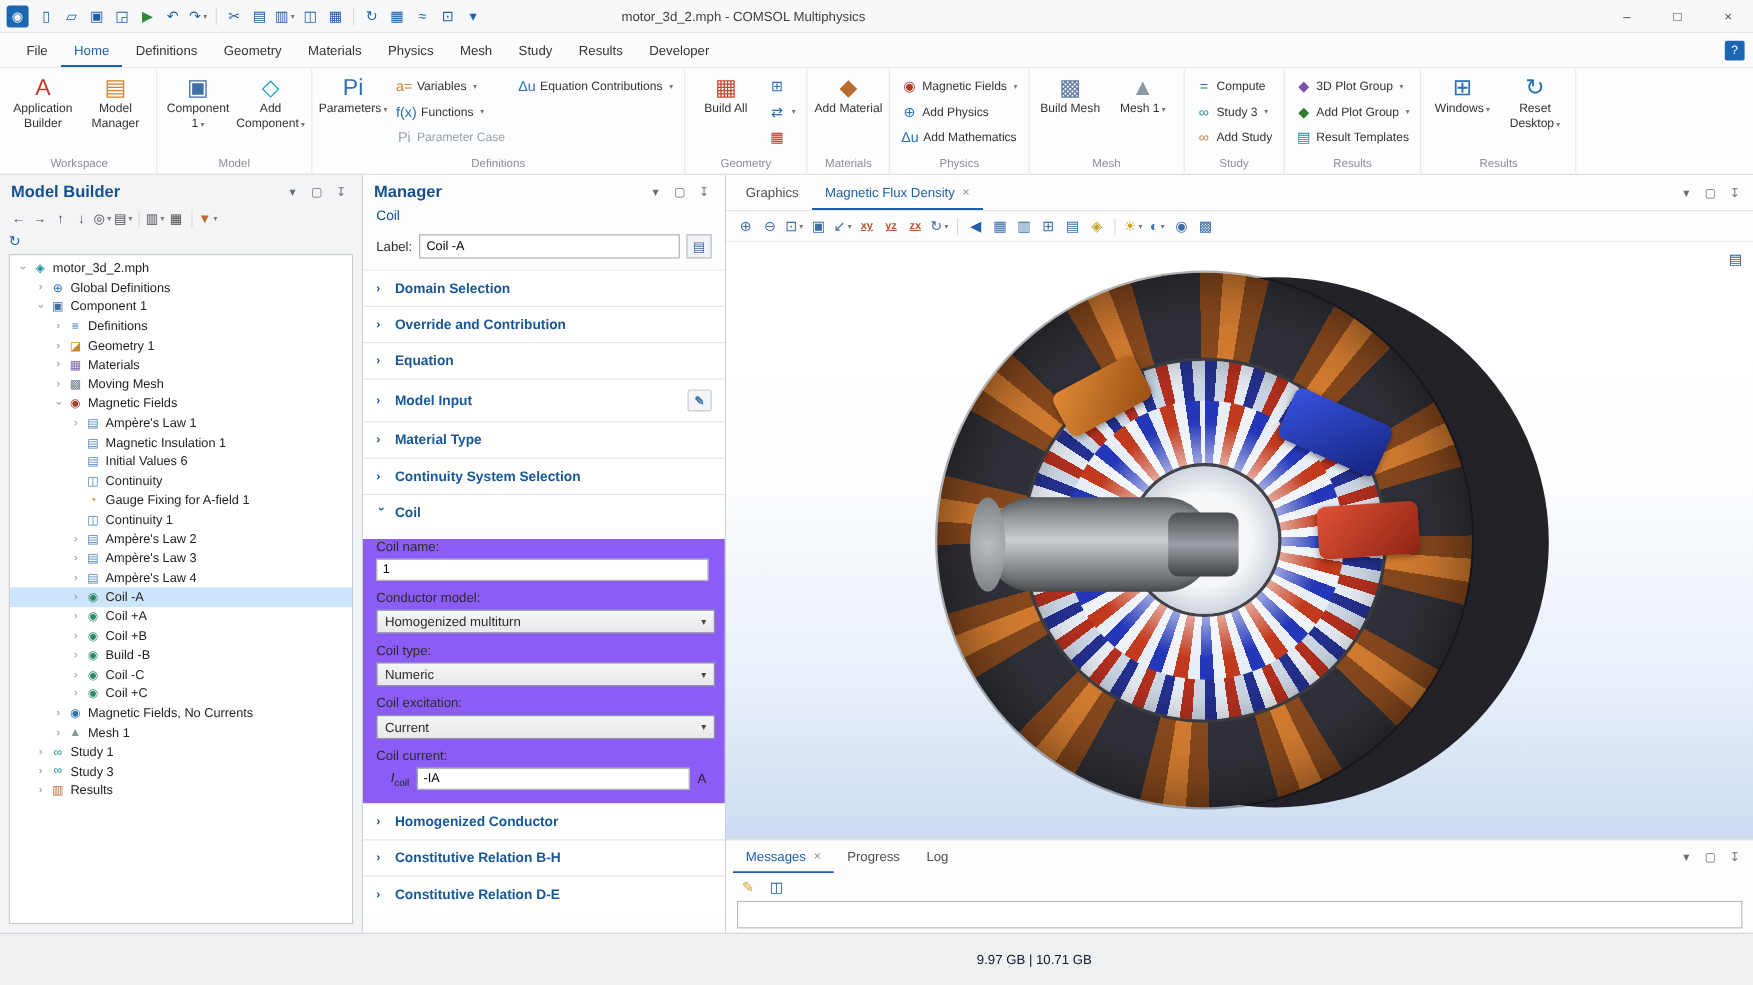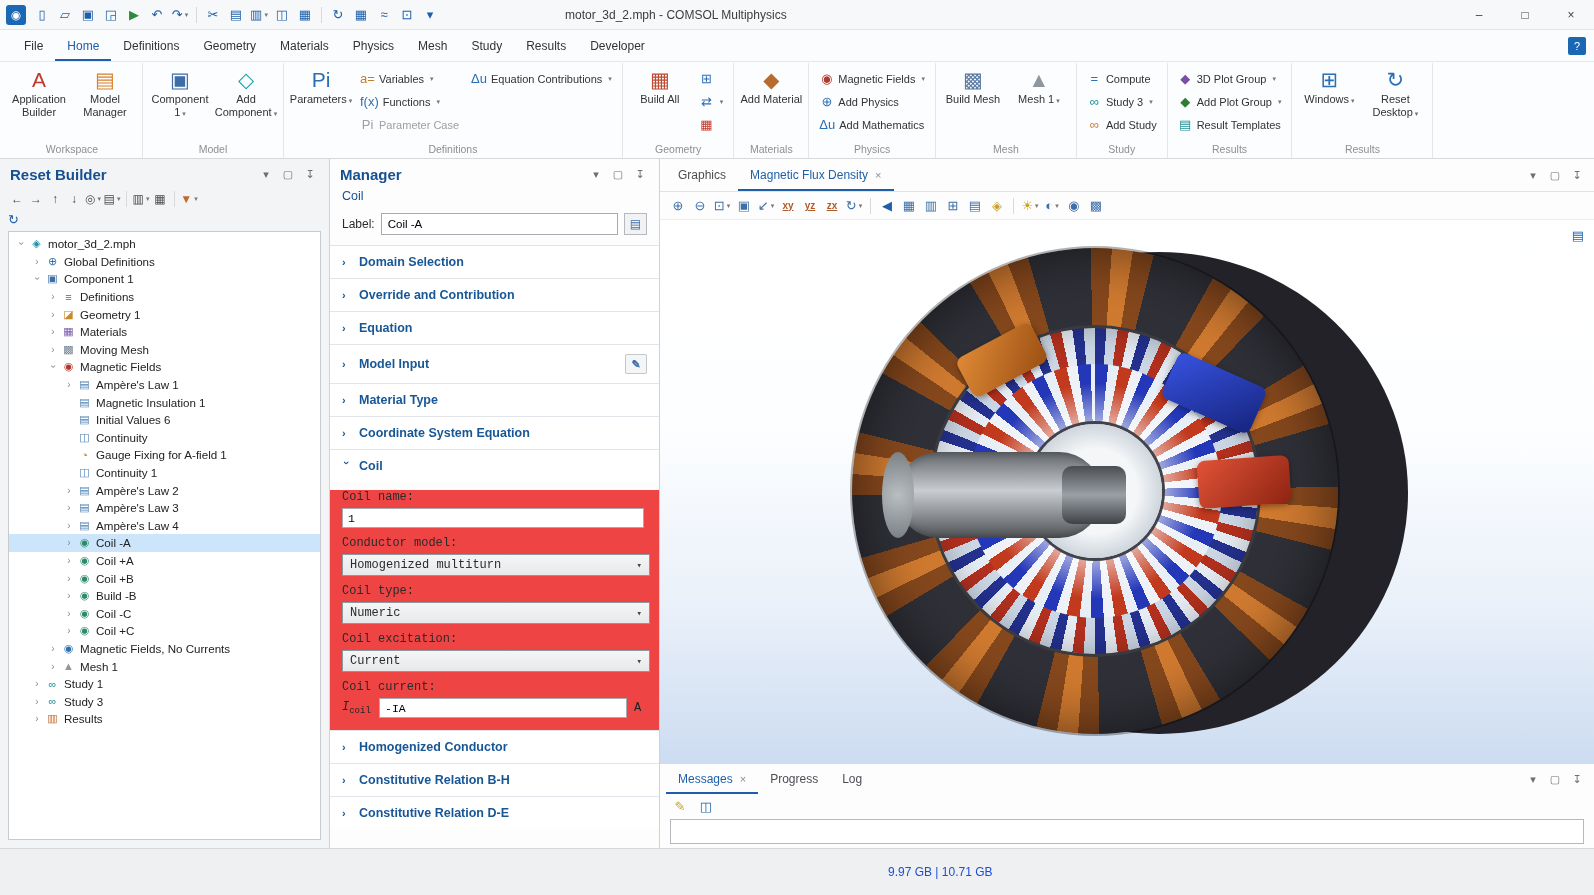--- a/index.html
+++ b/index.html
@@ -66,27 +66,27 @@
   .set-sub { color:#16508f; font-size:12.5px; padding:0 12px 8px; }
   .label-row { display:flex; align-items:center; gap:6px; padding:2px 12px 10px; }
   .label-row .lab { color:#2b2b2b; }
   .label-row input { width:246px; height:22px; border:1px solid #a7abb1; padding:0 6px; font-family:inherit; font-size:11.5px; background:#fff; }
   .libtn { width:24px; height:22px; border:1px solid #b5b9bf; background:#f1f2f4; display:flex; align-items:center; justify-content:center; color:#3f6ea5; font-size:12px; }
   .set-scroll { flex:1; overflow:auto; }
   .section { display:flex; align-items:center; gap:7px; padding:9px 12px; border-top:1px solid #e1e4e8; color:#185796; font-weight:bold; font-size:12.5px; background:#fff; cursor:default; }
   .chev { display:inline-block; color:#185796; font-size:11px; font-weight:bold; width:10px; }
   .chev.open { transform:rotate(90deg); }
   .sec-btn { margin-left:auto; width:22px; height:20px; border:1px solid #c3c7cc; background:#f4f5f7; display:flex; align-items:center; justify-content:center; font-size:11px; color:#3f6ea5; border-radius:2px; }
-  .fields { padding:0 12px 12px; background:#ef4444;font-family:Liberation Mono, monospace; }
+  .fields { padding:0 12px 12px; background:#8b5cf6; }
   .flabel { margin:8px 0 4px; color:#2b2b2b; }
   input.ftext { width:302px; height:20px; border:1px solid #a7abb1; padding:0 5px; font-family:inherit; font-size:11.5px; background:#fff; }
   .fselect { width:308px; height:22px; border:1px solid #8e969e; background:linear-gradient(#f5f6f7,#e6e8ea); display:flex; align-items:center; justify-content:space-between; padding:0 7px; cursor:default; }
   .fsel-arrow { color:#444; font-size:9px; }
   .funit-row { display:flex; align-items:center; gap:7px; }
-  .fsym { min-width:30px; font-size:12px; color:#222; }
+  .fsym { min-width:30px; font-size:12px; color:#222;text-align:right; }
   .fsym sub { font-size:9px; }
   input.funit-input { width:248px; }
   .funit { color:#222; }
 
   
   .gtabs { display:flex; align-items:stretch; height:33px; padding-left:6px; border-bottom:1px solid #e1e3e7; flex:0 0 auto;text-align:right; }
   .gtab { display:flex; align-items:center; gap:7px; padding:0 12px; color:#4c4e52; cursor:default; }
   .gtab.active { color:#1f5fa9; box-shadow: inset 0 -2px 0 #1f5fa9; }
   .tab-close { color:#8a8d92; font-size:11px; }
   .gtoolbar { display:flex; align-items:center; gap:2px; height:28px; padding:0 8px; border-bottom:1px solid #ecedf0; flex:0 0 auto; }
@@ -122,21 +122,21 @@
   .m-mag3 { position:absolute; left:300px; top:118px; width:84px; height:44px; border-radius:8px; transform:rotate(-28deg);
     background:linear-gradient(135deg,#e08a37,#9a4f12); box-shadow:0 2px 6px rgba(0,0,0,.4); }
 
   
   .msg-tabs { display:flex; align-items:stretch; height:31px; border-top:1px solid #d8dade; padding-left:6px; flex:0 0 auto; background:#fdfdfe; }
   .msg-toolbar { display:flex; align-items:center; gap:6px; height:24px; padding:0 10px; flex:0 0 auto; }
   .msg-input { margin:1px 10px 8px; height:25px; background:#fff; border:1px solid #b5b9bf; flex:0 0 auto; }
 
   
   .statusbar { height:47px; background:#eef0f2; border-top:1px solid #d6d8db; position:relative; flex:0 0 auto; }
-  .mem { position:absolute; left:888px; top:50%; transform:translateY(-50%); color:#1d4ed8; font-size:12px; }
+  .mem { position:absolute; left:888px; top:50%; transform:translateY(-50%); color:#0f172a; font-size:12px; }
 </style>
 </head>
 <body>
 
 <div class="app">
 
   <div class="titlebar">
     <div class="qat">
       <span class="logo">◉</span>
       <span id="qat-icons" style="display:flex;align-items:center;gap:1px;">
@@ -400,21 +400,21 @@
           </button>
         </div>
         <div class="rlabel">Results</div>
       </div>
     </div>
 
   <div class="main">
 
     <div class="panel-mb">
       <div class="phead">
-        <span class="ptitle">Reset Builder</span>
+        <span class="ptitle">Model Builder</span>
         <span class="phead-icons panel-controls">
             <span class="hico">
               <span>▾</span>
             </span>
             <span class="hico">
               <span>▢</span>
             </span>
             <span class="hico">
               <span>↧</span>
             </span>
@@ -645,21 +645,21 @@
               <span class="sec-btn">
                 <span>✎</span>
               </span>
             </div>
             <div class="section">
               <span class="chev">›</span>
               <span class="stitle">Material Type</span>
             </div>
             <div class="section">
               <span class="chev">›</span>
-              <span class="stitle">Coordinate System Equation</span>
+              <span class="stitle">Continuity System Selection</span>
             </div>
           </div>
         <div id="coil-header">
             <div class="section">
               <span class="chev open">›</span>
               <span class="stitle">Coil</span>
             </div>
           </div>
         <div class="fields" id="coil-fields">
             <div class="field"><div class="flabel">Coil name:</div><input class="ftext" value="1" style=""></div>

